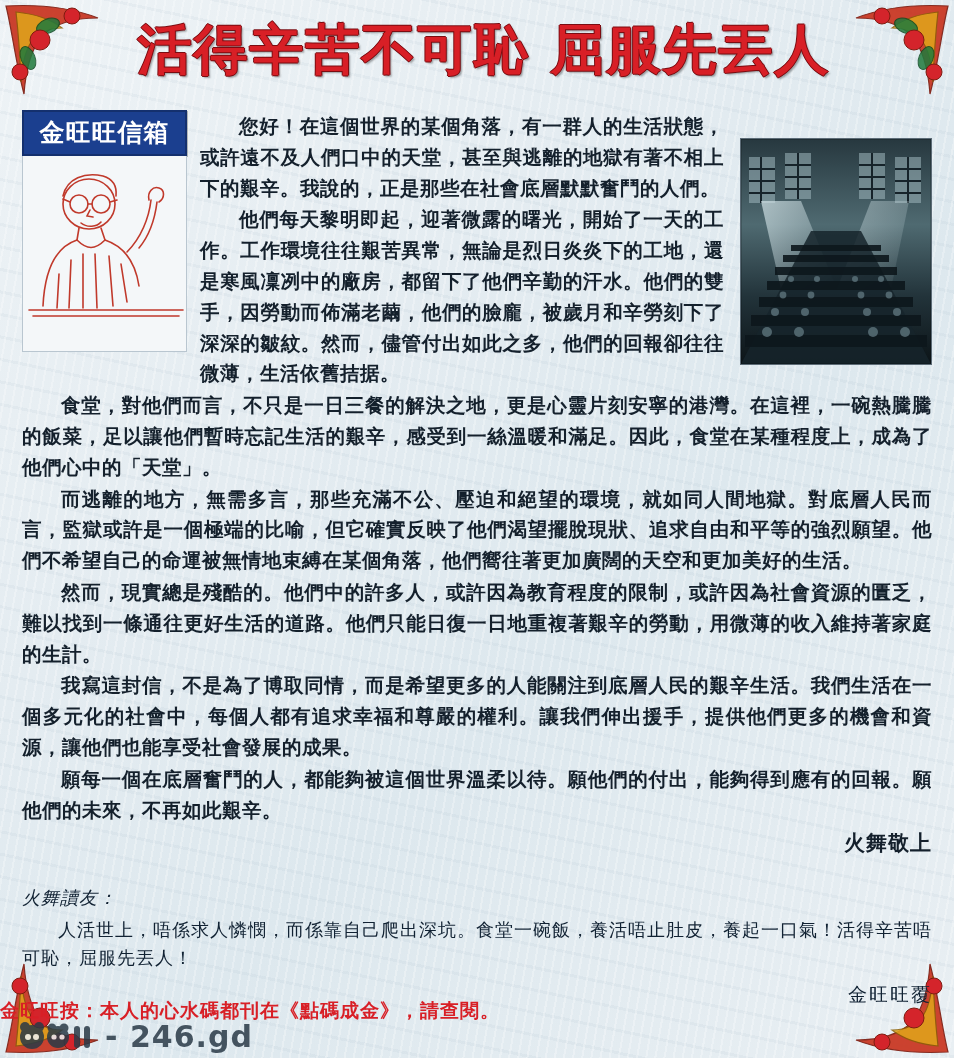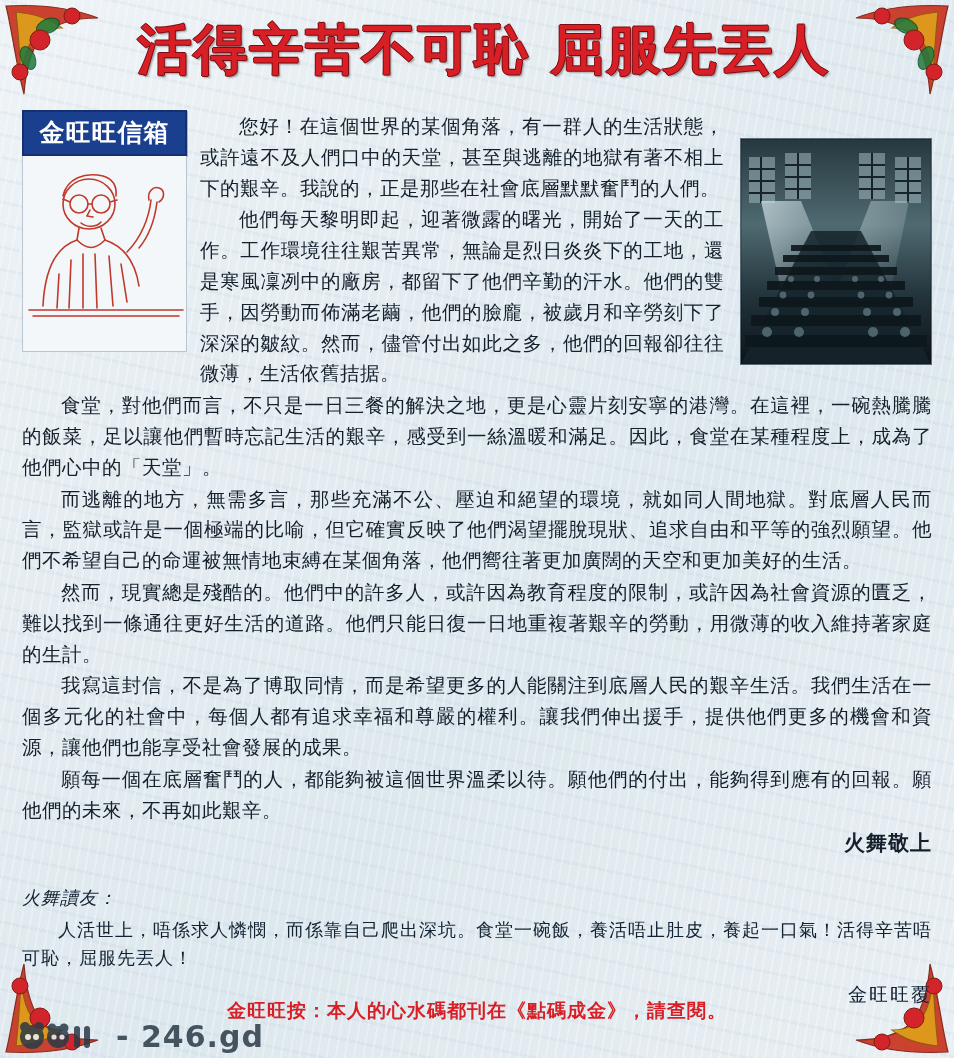--- a/index.html
+++ b/index.html
@@ -84,21 +84,21 @@
   .body-text{
     position:absolute;
     left:22px;right:22px;top:112px;
     font-size:19.5px;
     line-height:1.58;
     color:#14202c;
     letter-spacing:0.5px;
     text-align:justify;
   }
   .body-text p{margin:0 0 1px 0;}
-  .indent{text-indent:2em;}
+  .indent{text-indent:2em;font-weight:bold;}
   .salutation{margin-bottom:2px;}
   .float-left-spacer{
     float:left;width:178px;height:258px;
   }
   .float-right-spacer{
     float:right;width:208px;height:258px;
   }
   .signoff{
     text-align:right;
     margin-top:10px;
@@ -115,31 +115,30 @@
     line-height:1.55;
     letter-spacing:1px;
   }
   .reply .r-head{margin-bottom:4px;font-style:italic;}
   .reply .r-body{text-indent:2em;}
   .reply .r-sign{text-align:right;margin-top:8px;font-size:19px;letter-spacing:2px;}
 
   
   .bottom-note{
     position:absolute;left:0;right:0;top:998px;
-    text-align:center;
     color:#d81f26;
     font-size:19px;
     font-weight:bold;
     letter-spacing:1px;
   }
 
   
   .footer-mark{
     position:absolute;left:18px;bottom:4px;
-    display:flex;align-items:center;gap:12px;
+    display:flex;align-items:center;gap:1px;
     opacity:.85;
   }
   .footer-mark .fm-text{
     font-size:30px;font-weight:bold;color:#2a3a47;letter-spacing:1px;
   }
 </style>
 </head>
 <body>
 
 <div class="page">

